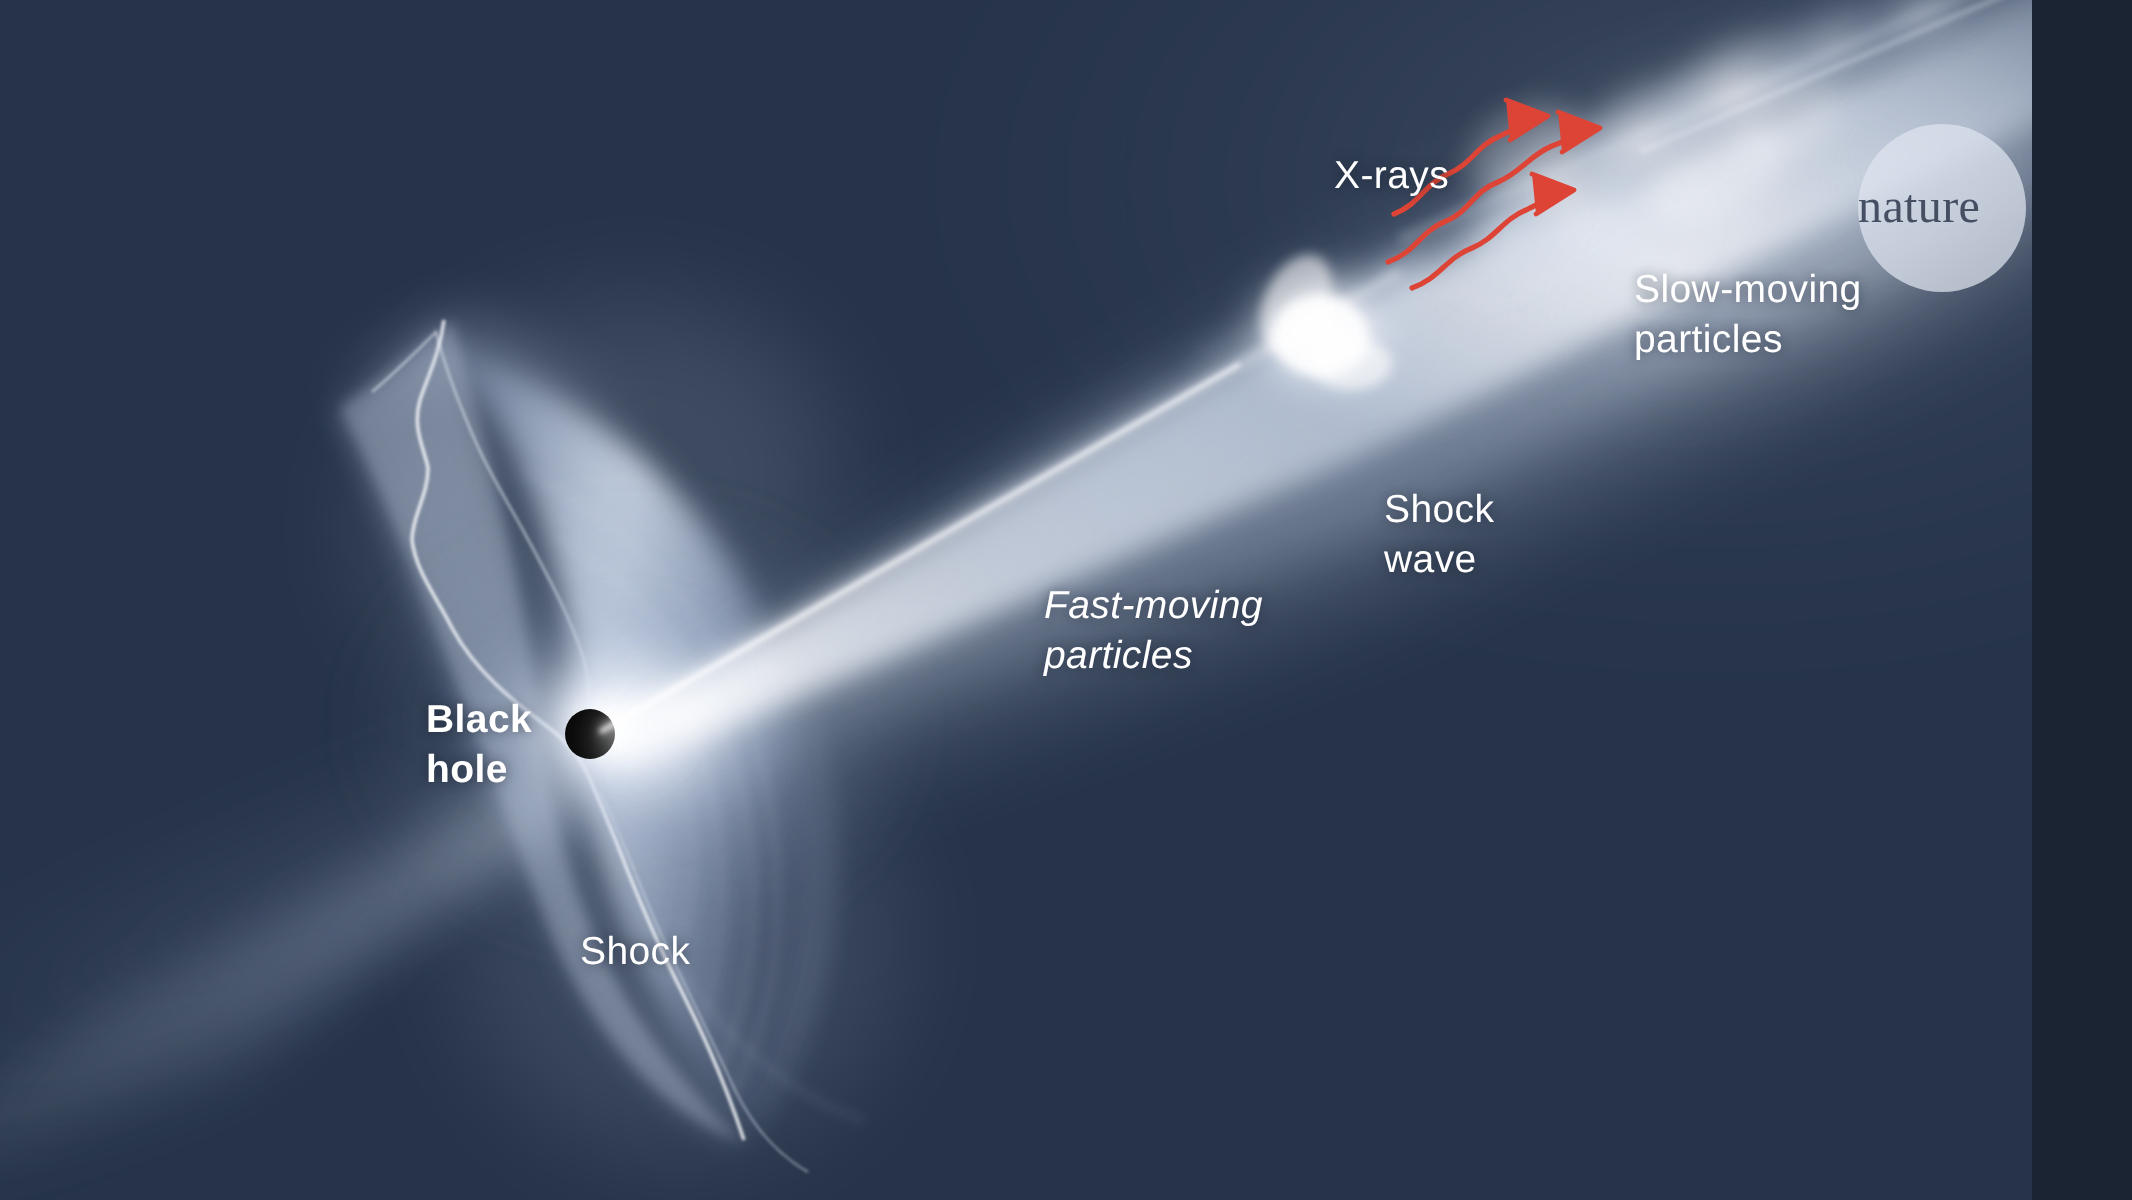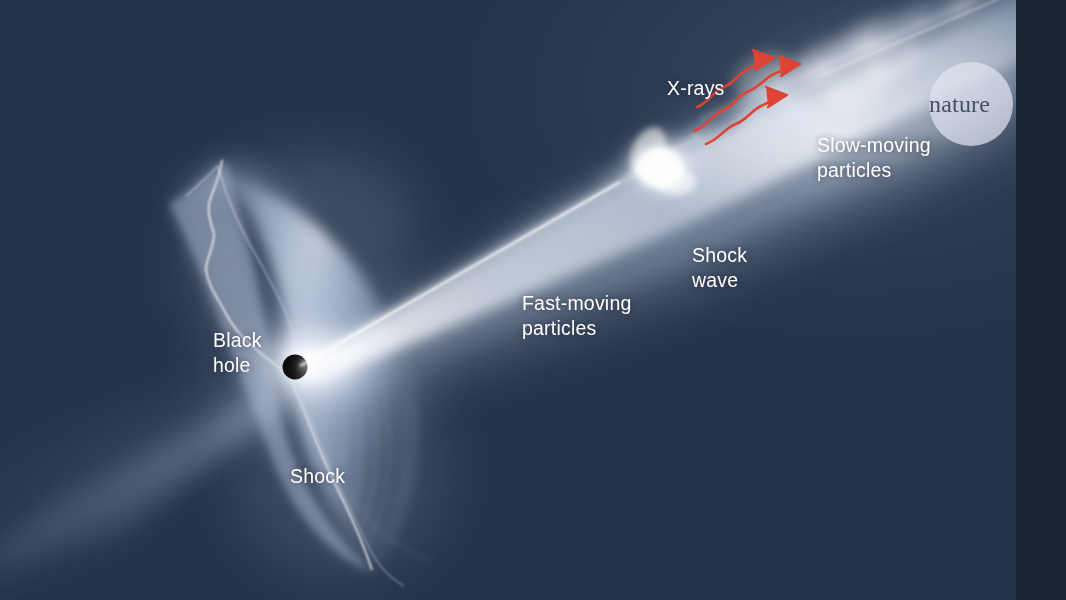--- a/index.html
+++ b/index.html
@@ -22,22 +22,22 @@
     line-height:25px;
     font-weight:400;
     letter-spacing:.2px;
     white-space:pre;
     text-shadow:0 0 6px rgba(18,26,40,.55);
     pointer-events:none;
   }
   .lbl-xrays{left:667px;top:76px;}
   .lbl-slow{left:797px;top:133px;margin-left:20px;}
   .lbl-shock{left:692px;top:205px;margin-top:38px;}
-  .lbl-fast{left:522px;top:291px;}
-  .lbl-blackhole{left:213px;top:328px;}
+  .lbl-fast{left:522px;top:291px;font-style:italic;}
+  .lbl-blackhole{left:213px;top:348px;font-weight:bold;}
   .lbl-disk{left:290px;top:464px;}
 
   #nature-logo{
     position:absolute;
     left:929px;top:62px;
     width:84px;height:84px;
     border-radius:50%;
     background:rgba(223,229,240,.72);
     display:flex;align-items:center;justify-content:flex-start;
     backdrop-filter:blur(1px);

